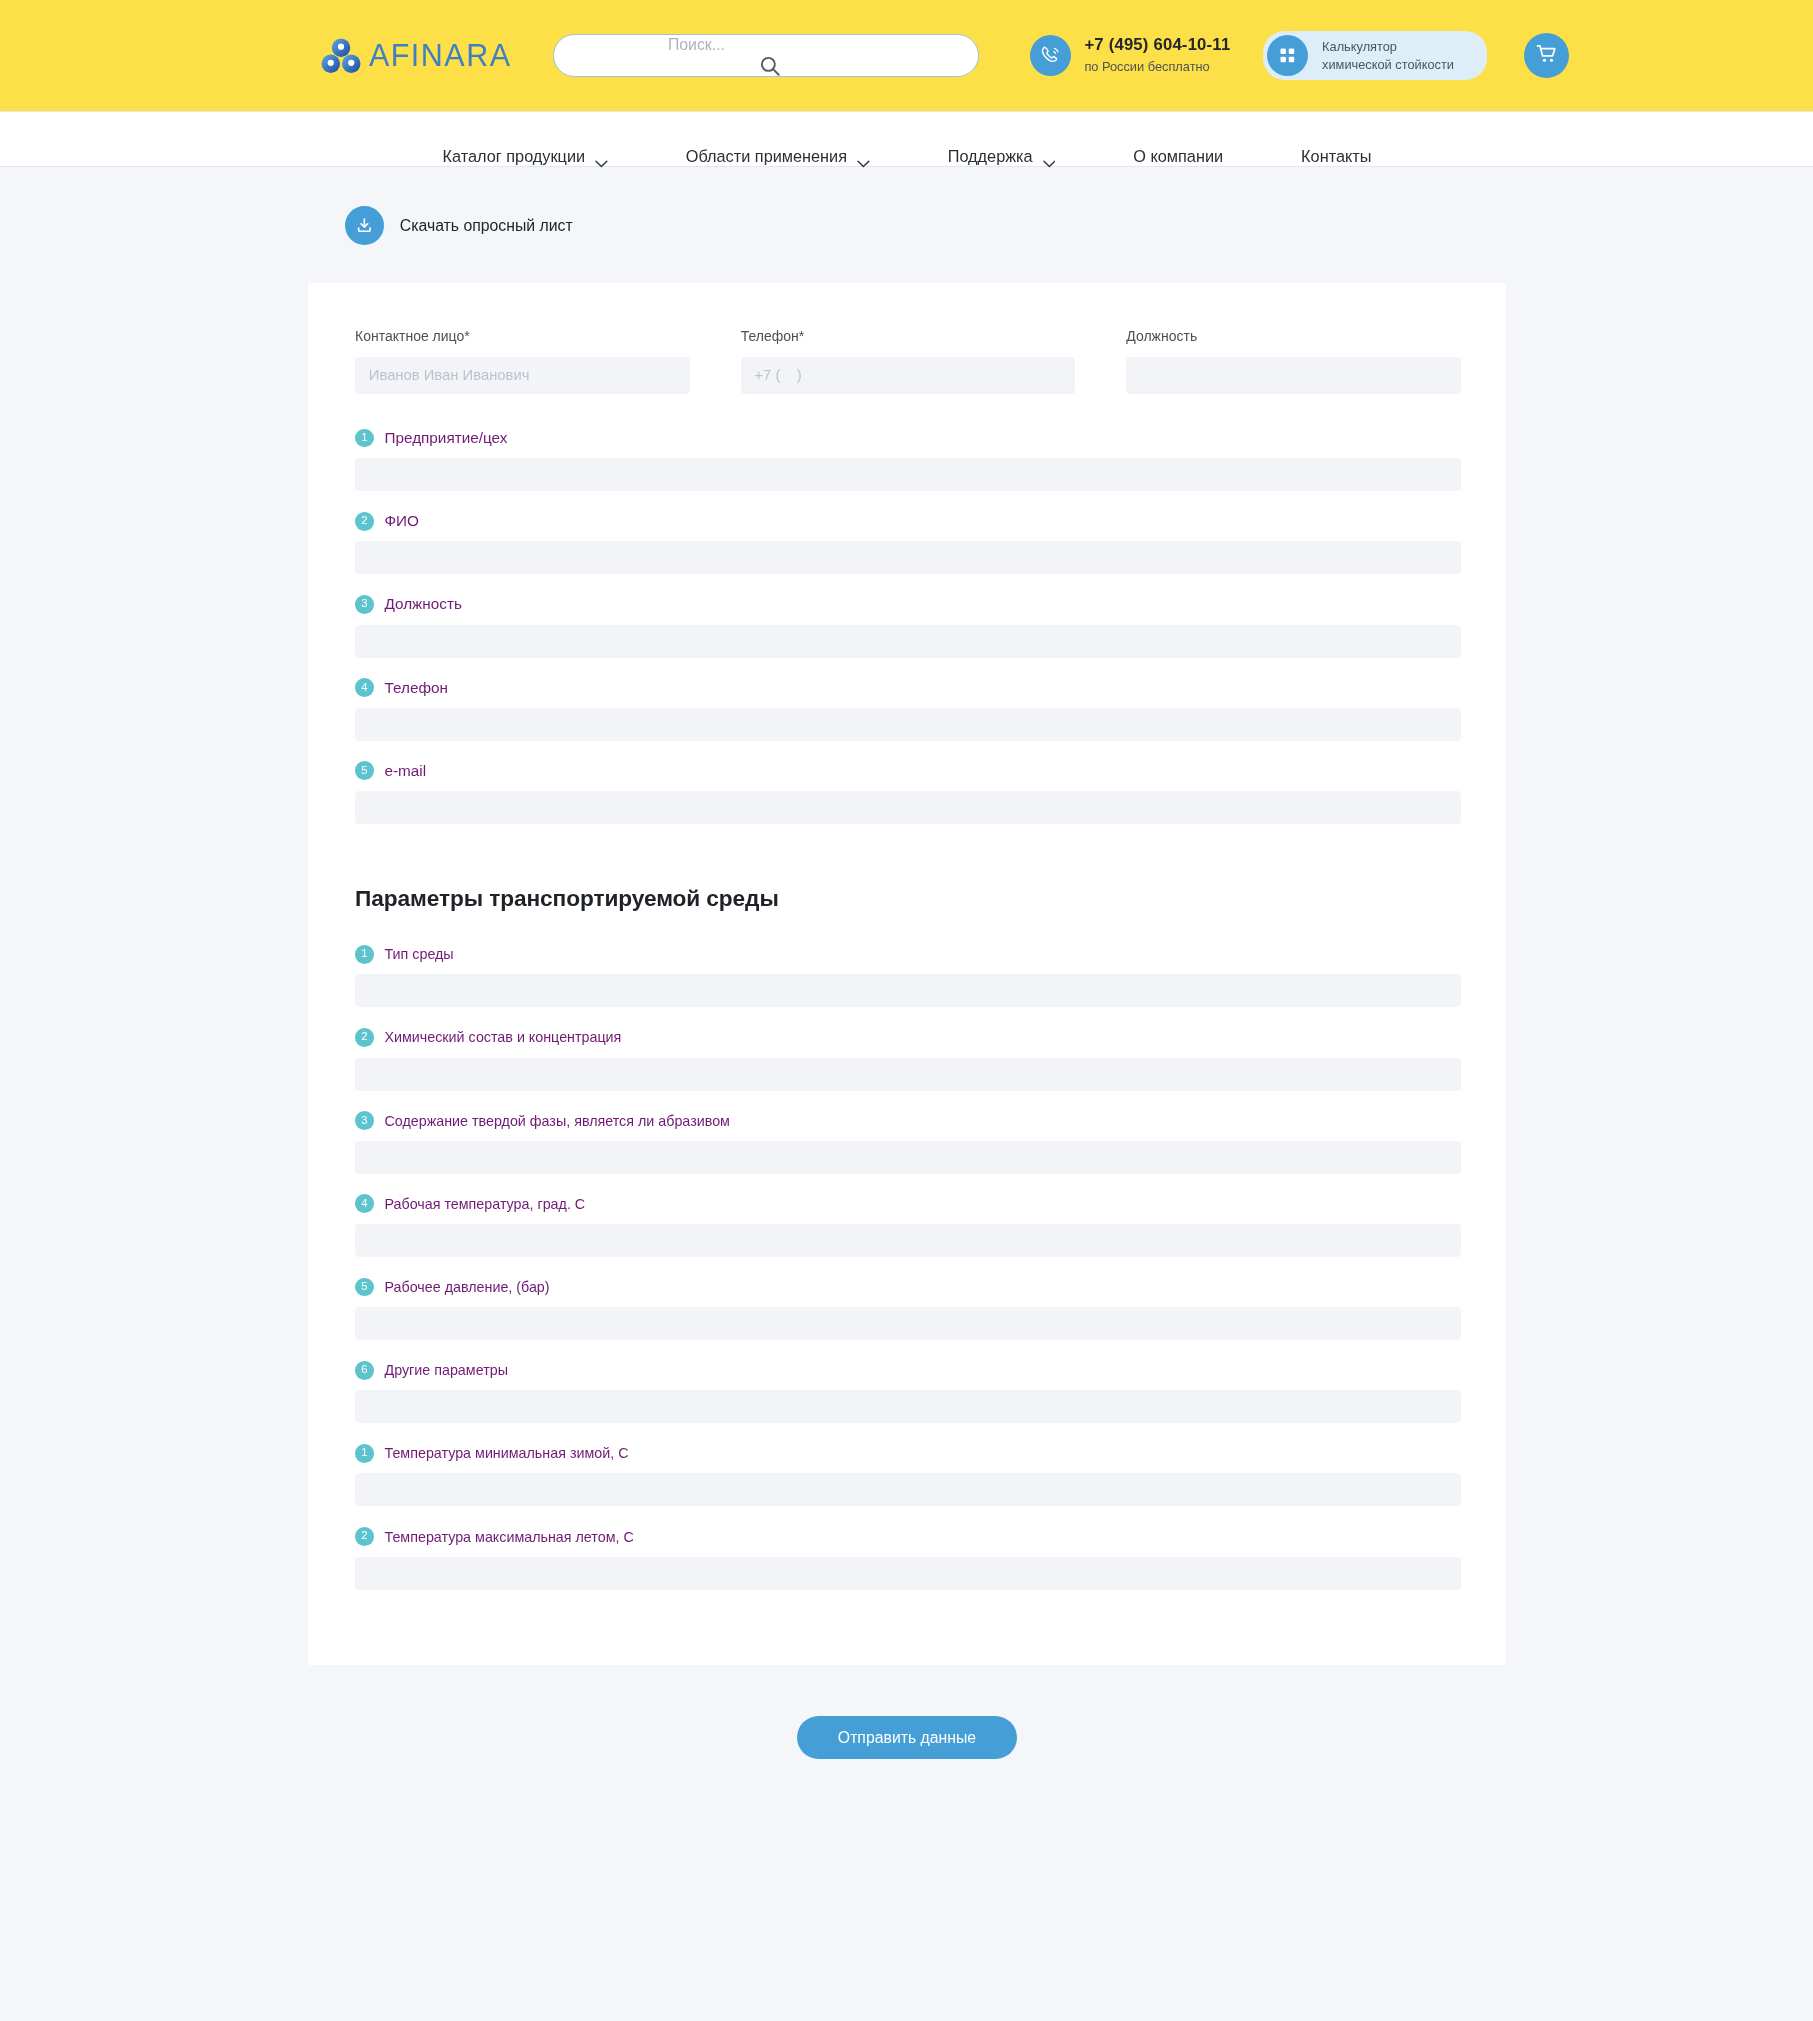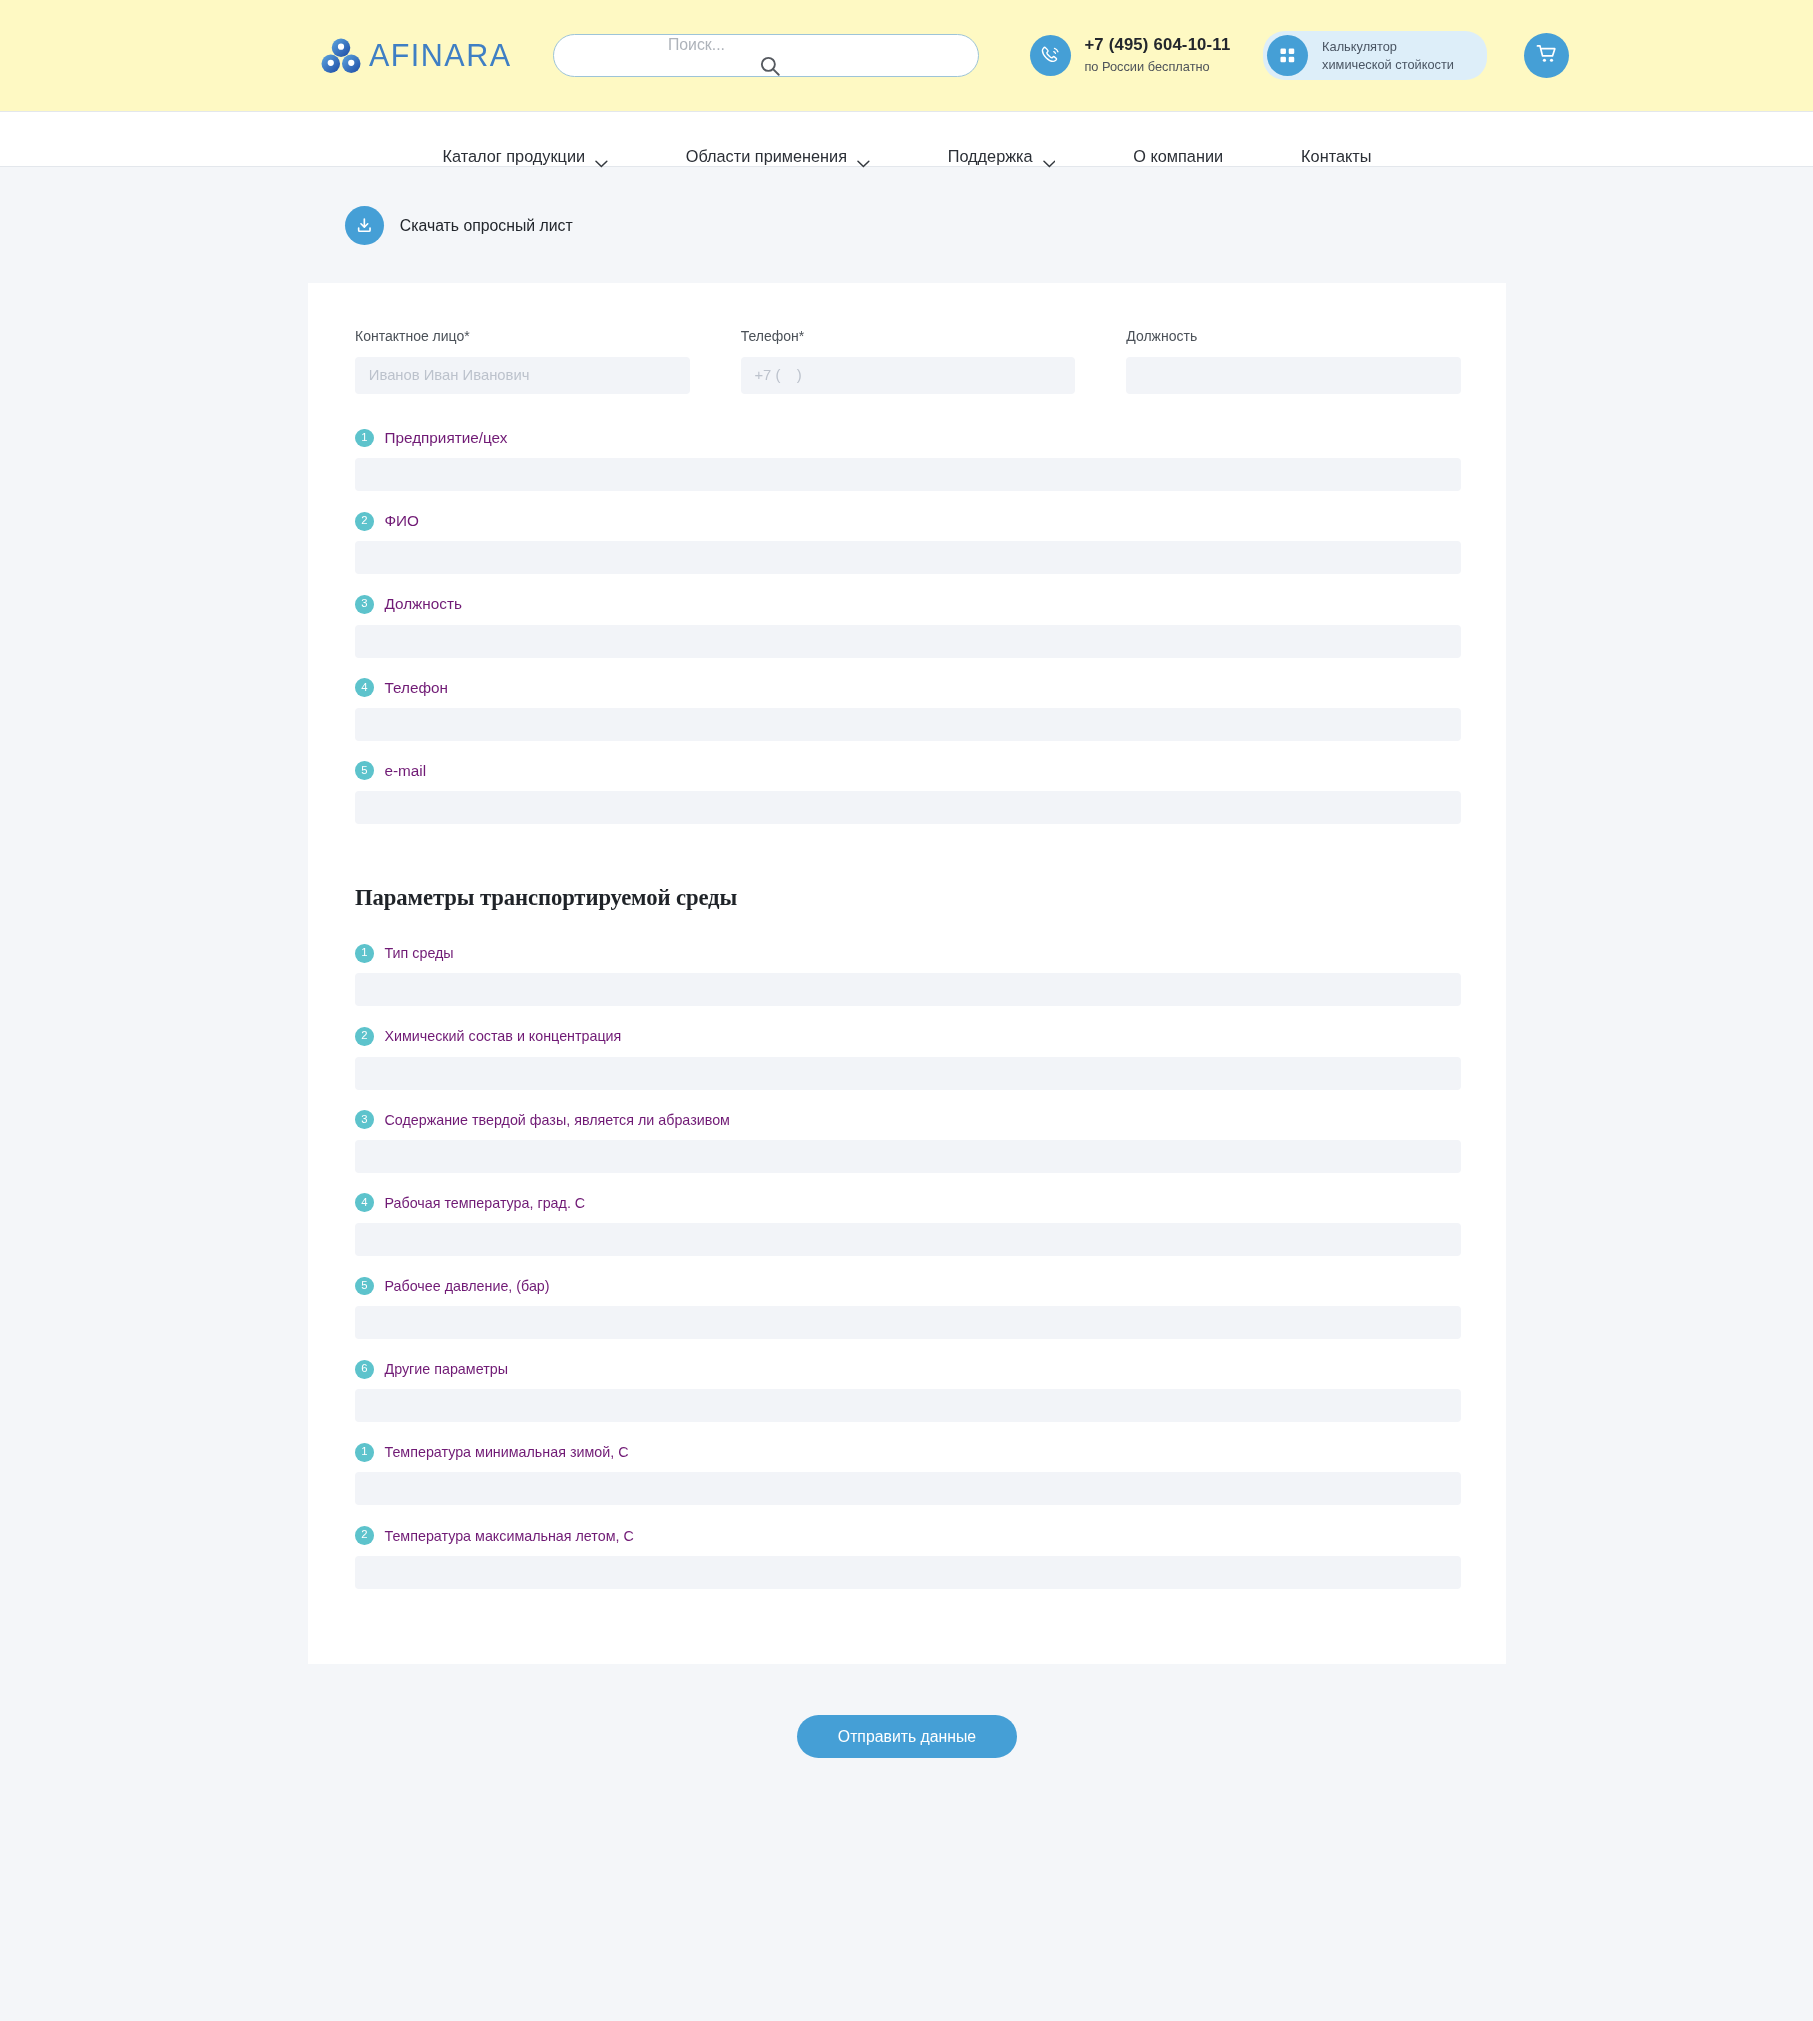--- a/index.html
+++ b/index.html
@@ -8,21 +8,21 @@
   body {
     width: 1814px;
     background: #f4f6f9;
     font-family: "Liberation Sans", sans-serif;
     color: #2b2f36;
     -webkit-font-smoothing: antialiased;
   }
 
   
   .header {
-    background: #fef9c3;
+    background: #fde047;
     height: 112px;
     display: flex;
     align-items: center;
     border-bottom: 1px solid #e3e7ec;
   }
   .header-inner {
     width: 1814px;
     padding: 0 59px 0 320px;
     display: flex;
     align-items: center;
@@ -174,21 +174,21 @@
   }
   .card-body { padding: 0 0 0 2px; }
 
   .section-title {
     font-size: 22.7px;
     font-weight: bold;
     color: #1f2328;
     margin: 0 0 33px 0;
     letter-spacing: -0.1px;
   }
-  .section-title.spaced { margin-top: 61px; font-family: Liberation Serif, serif; }
+  .section-title.spaced { margin-top: 61px; }
 
   
   .field-grid {
     display: grid;
     grid-template-columns: 1fr 1fr 1fr;
     column-gap: 51px;
     margin-bottom: 35px;
   }
   .field-label {
     font-size: 14px;

